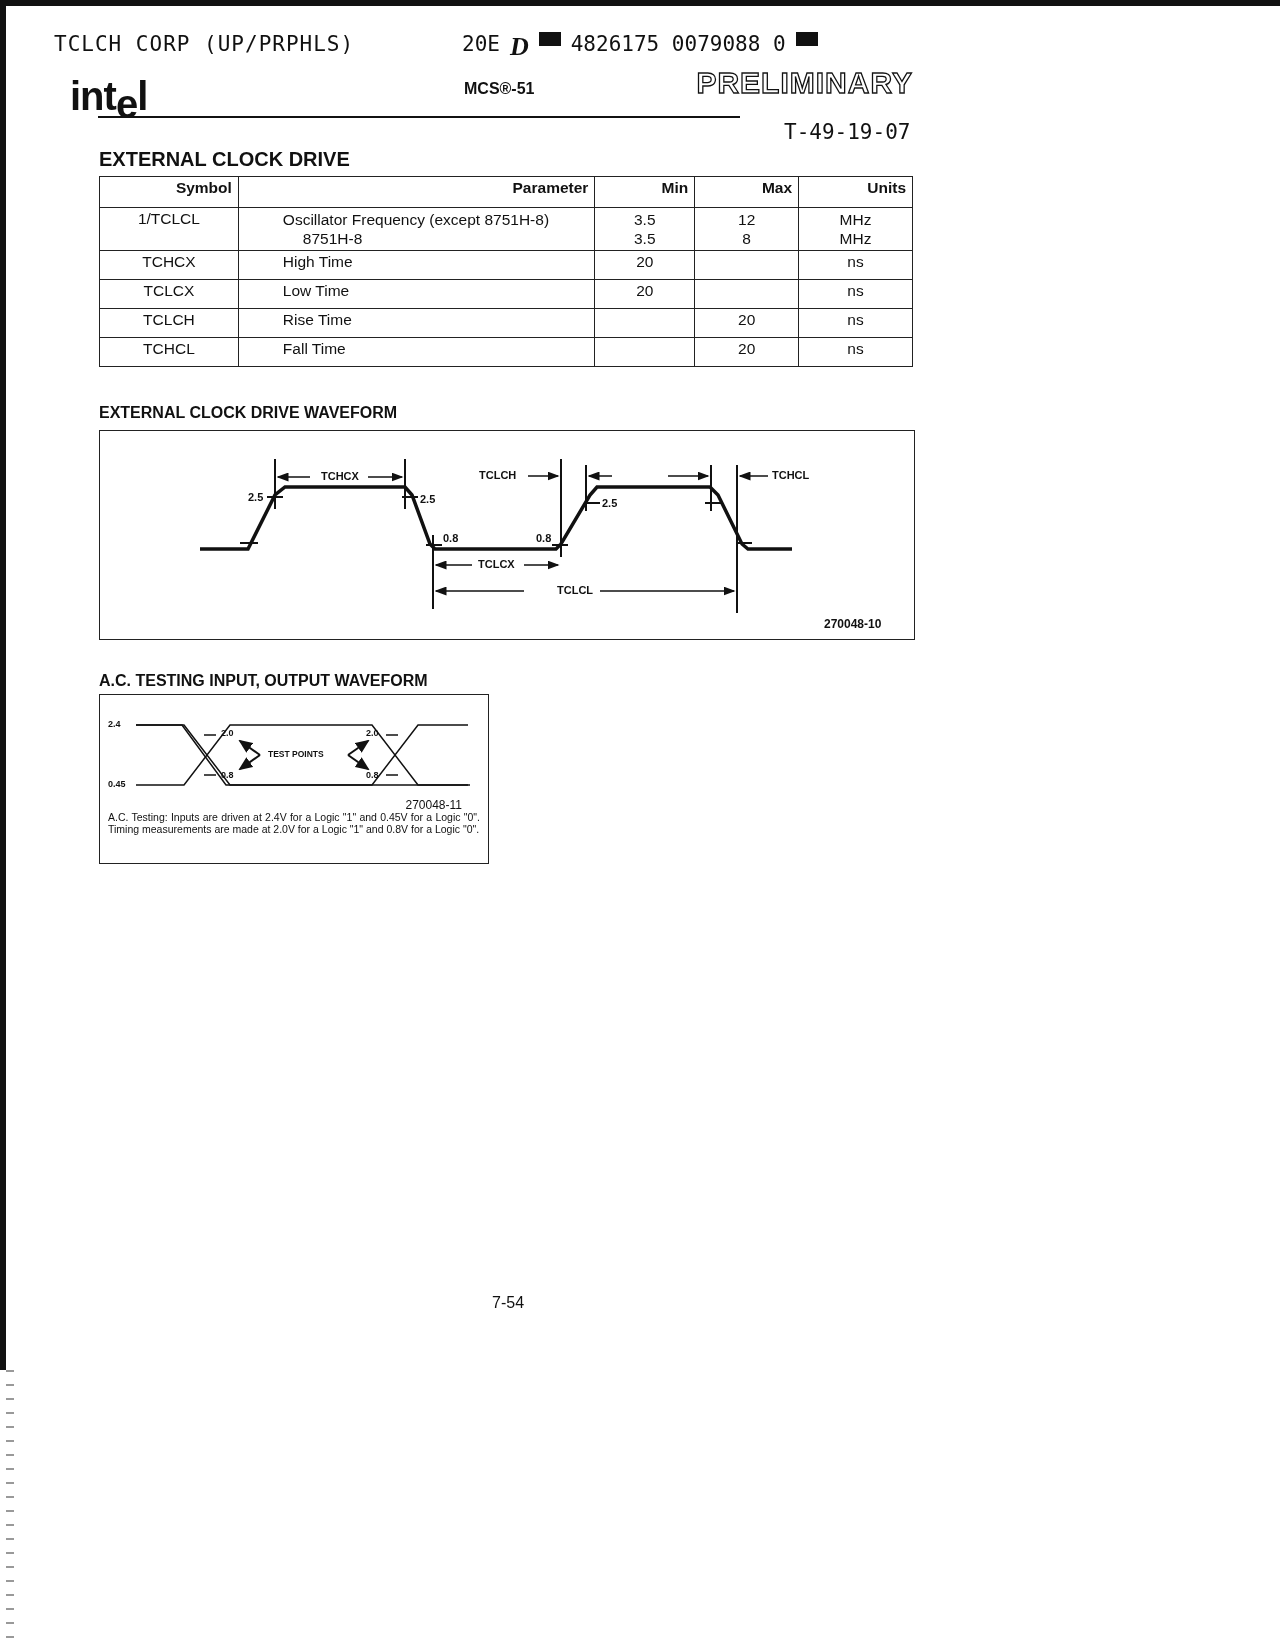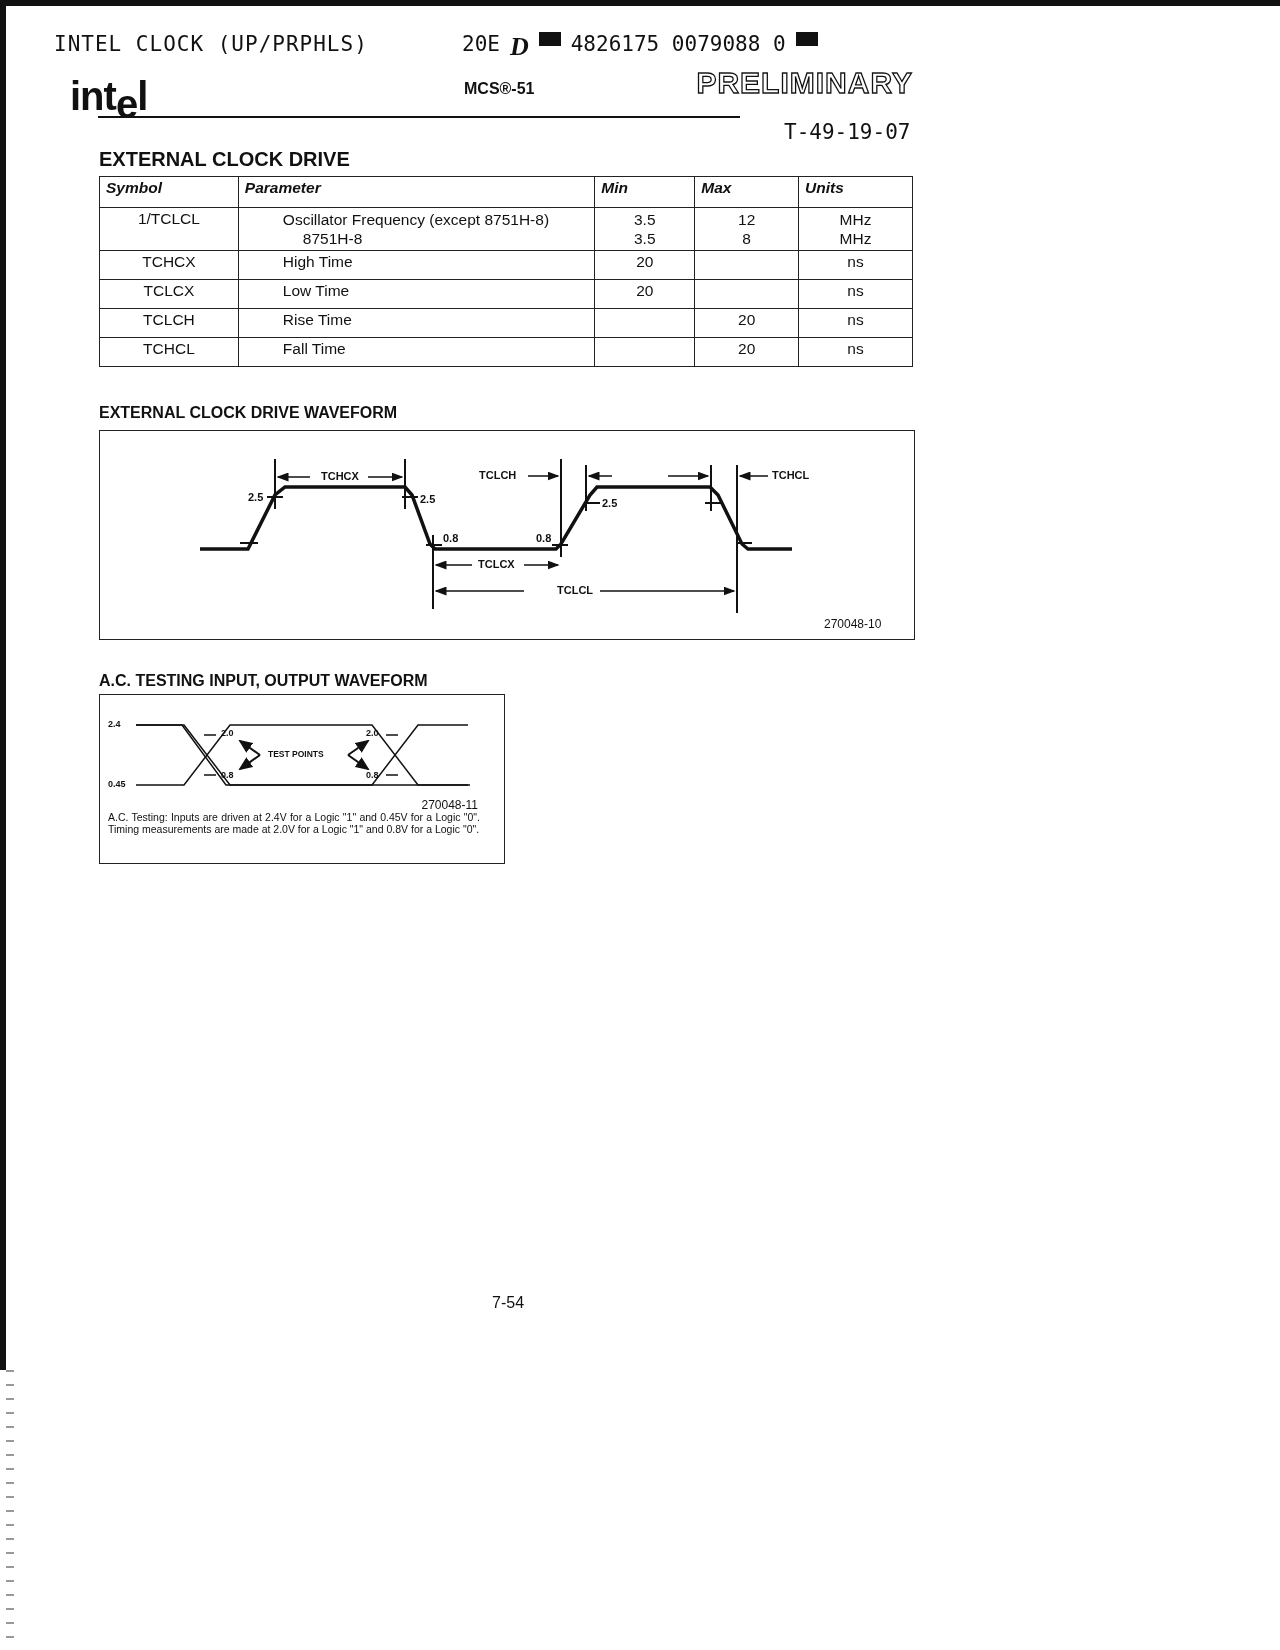--- a/index.html
+++ b/index.html
@@ -29,46 +29,46 @@
   .tcode { position: absolute; left: 784px; top: 120px; font-family: "DejaVu Sans Mono", monospace; font-size: 21px; }
 
   .h2 { position: absolute; font-weight: 700; color: #111; }
   .h-clock { left: 99px; top: 148px; font-size: 20px; }
   .h-wave { left: 99px; top: 404px; font-size: 16px; }
   .h-ac { left: 99px; top: 672px; font-size: 16px; }
 
   table.spec { position: absolute; left: 99px; top: 176px; width: 814px; border-collapse: collapse;
     font-size: 15.5px; }
   table.spec th, table.spec td { border: 1.5px solid #222; padding: 2px 6px; vertical-align: top; }
-  table.spec th { font-weight: 700; height: 26px; text-align: left; font-style: italic; }
+  table.spec th { font-weight: 700; height: 26px; text-align: right; }
   table.spec td { height: 24px; }
   table.spec td.c { text-align: center; }
   table.spec td.p { padding-left: 44px; }
   .twoline span { display: block; line-height: 19px; }
   .indent { padding-left: 20px; }
 
   .wavebox { position: absolute; left: 99px; top: 430px; width: 814px; height: 208px; border: 1.5px solid #222; }
   .wavebox svg, .acbox svg { position: absolute; left: 0; top: 0; }
   .wlbl { position: absolute; font-weight: 700; font-size: 11px; }
-  .figno { position: absolute; font-weight: 400; font-size: 12px; }
-
-  .acbox { position: absolute; left: 99px; top: 694px; width: 388px; height: 168px; border: 1.5px solid #222; padding-left: 16px; }
+  .figno { position: absolute; font-weight: 700; font-size: 12px; }
+
+  .acbox { position: absolute; left: 99px; top: 694px; width: 388px; height: 168px; border: 1.5px solid #222; }
   .acnote { position: absolute; left: 8px; top: 116px; width: 372px; font-size: 10.5px; line-height: 12px; text-align: justify; }
   .acfig { position: absolute; right: 26px; top: 103px; font-size: 12px; margin-left: 40px; }
 
   .pageno { position: absolute; left: 492px; top: 1294px; font-size: 16px; }
 </style>
 </head>
 <body>
 
 <div class="topbar"></div>
 <div class="leftbar"></div>
 <div class="leftspecks"></div>
 
-<div class="corp">INTEL CLOCK (UP/PRPHLS)</div>
+<div class="corp">TCLCH CORP (UP/PRPHLS)</div>
 <div class="logo"><span>int</span><span class="e">e</span><span>l</span></div>
 
 <div class="code">
   <span>20E</span>
   <span class="dmark">D</span>
   <span class="blk"></span>
   <span>4826175 0079088 0</span>
   <span class="blk"></span>
 </div>
 <div class="mcs">MCS®-51</div>

